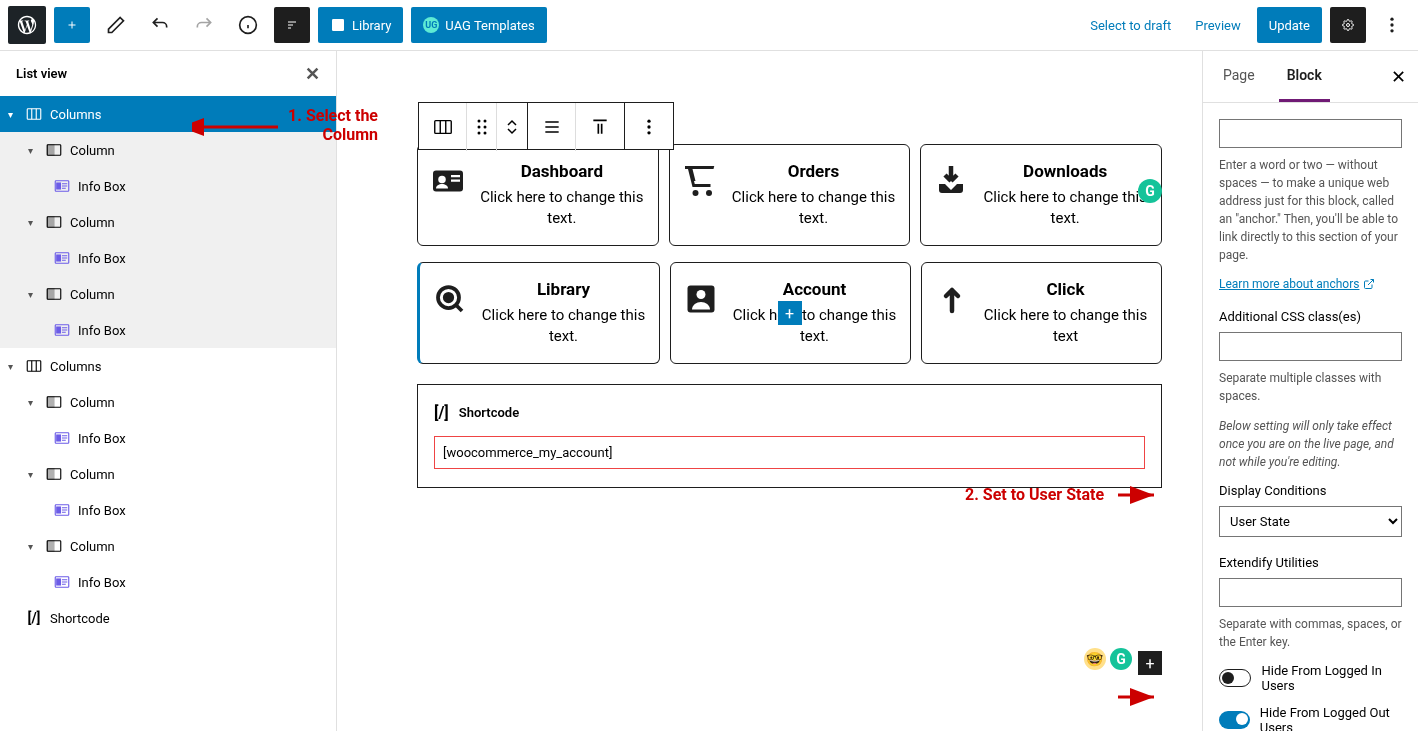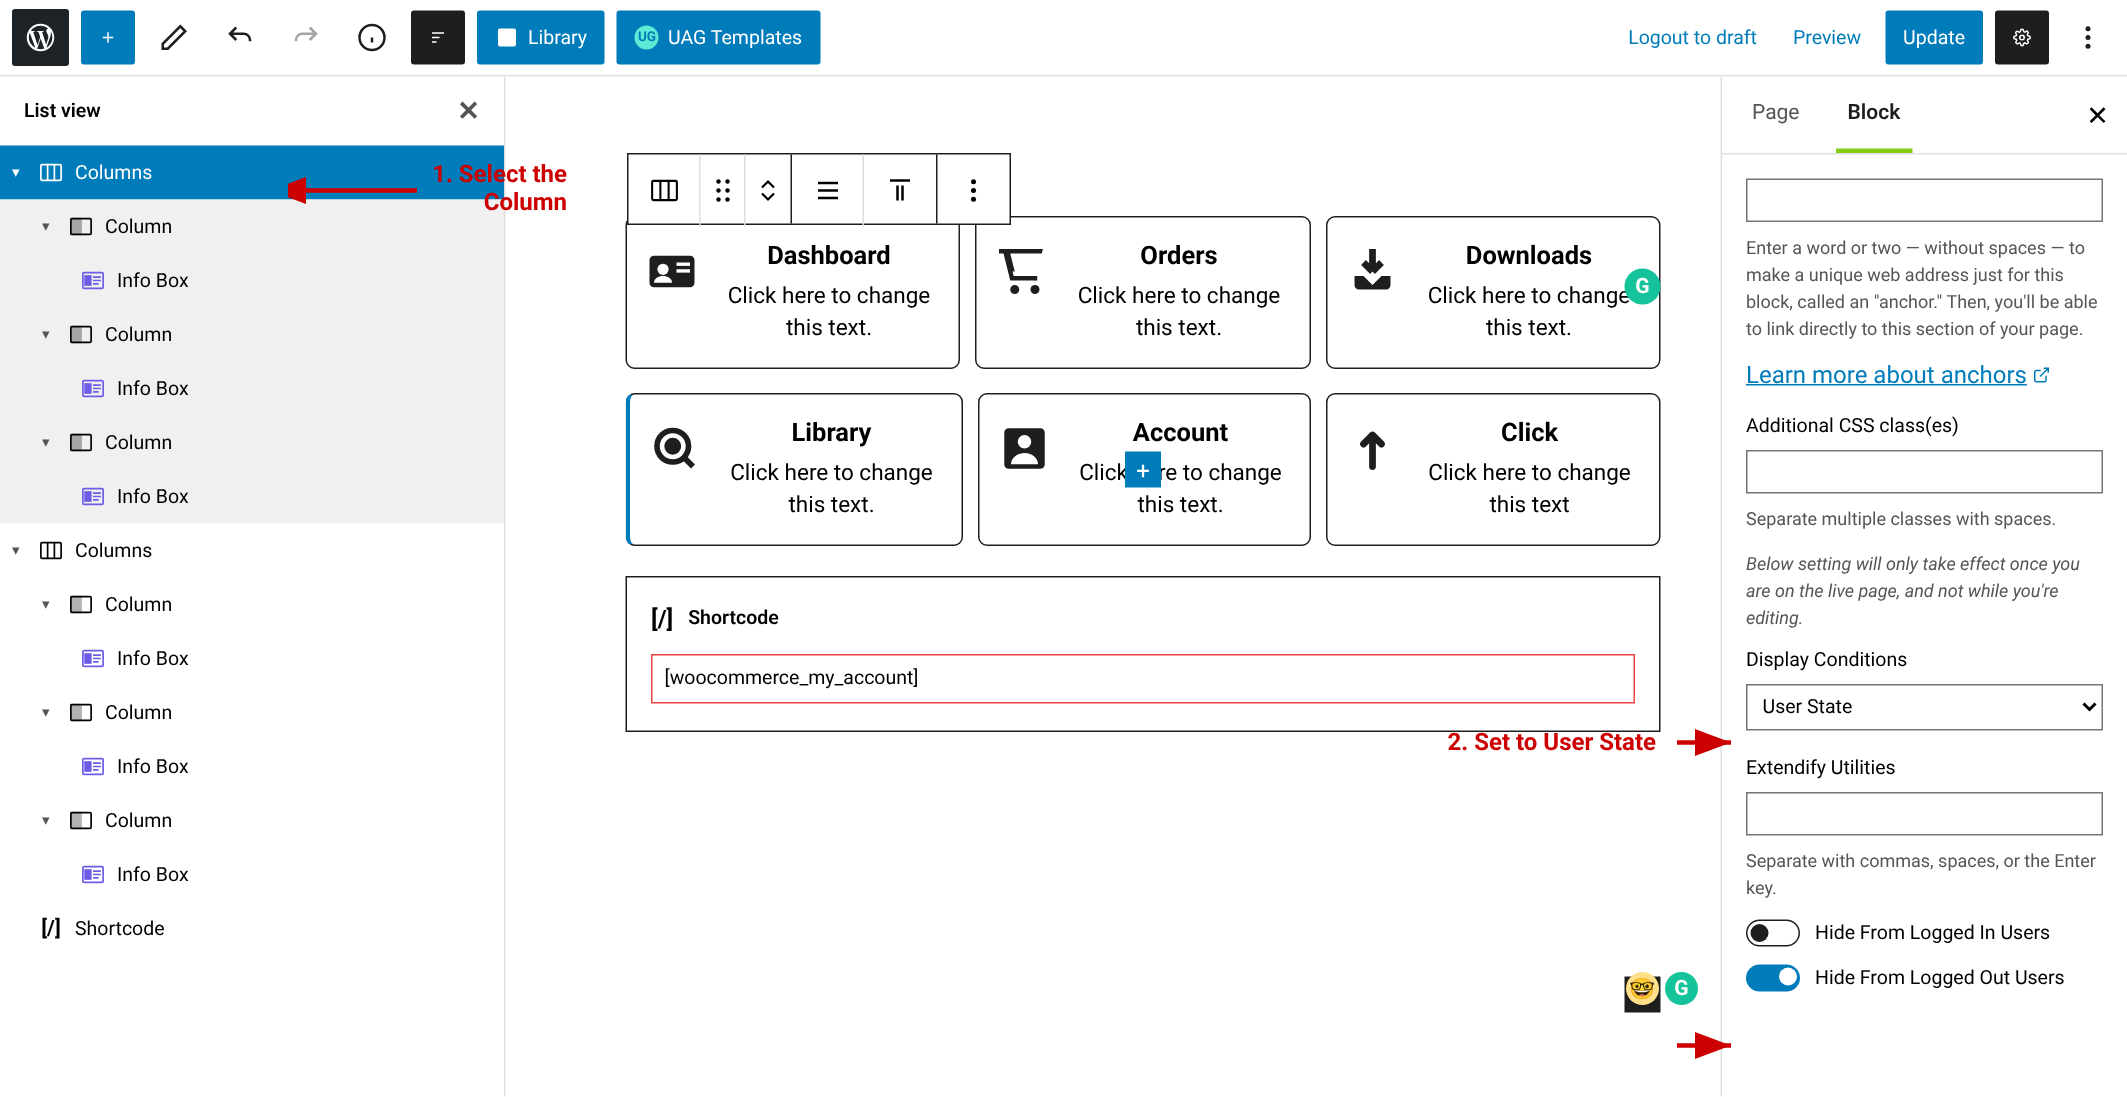--- a/index.html
+++ b/index.html
@@ -40,30 +40,30 @@
 .card-text { font-size: 15px; line-height: 1.4; }
 .row2 { position: relative; }
 .insert-btn { position: absolute; left: 50%; top: 50%; transform: translate(-50%, -50%); width: 24px; height: 24px; background: #007cba; color: #fff; display: flex; align-items: center; justify-content: center; font-size: 16px; z-index: 2; }
 .row2 .card:nth-child(2) { border-left: 3px solid #007cba; }
 .shortcode-block { border: 1px solid #1e1e1e; padding: 18px 16px; margin-top: 20px; }
 .sc-header { display: flex; align-items: center; gap: 10px; margin-bottom: 14px; }
 .sc-icon { font-weight: 700; font-size: 16px; }
 .sc-title { font-size: 13px; font-weight: 600; }
 .sc-input { width: 100%; border: 1px solid #ef4444; padding: 8px; font-size: 13px; font-family: inherit; }
 .plus-black { position: absolute; right: 40px; top: 600px; width: 24px; height: 24px; background: #1e1e1e; color: #fff; display: flex; align-items: center; justify-content: center; }
-.side-right { width: 271px; border-left: 1px solid #e0e0e0; overflow-y: auto; font-size: 13px; }
+.side-right { width: 216px; border-left: 1px solid #e0e0e0; overflow-y: auto; font-size: 13px; }
 .tabs { display: flex; border-bottom: 1px solid #e0e0e0; padding: 0 12px; justify-content: space-between; align-items: center; }
 .tab { padding: 16px 8px; cursor: pointer; font-size: 14px; color: #555; }
-.tab.active { font-weight: 600; color: #1e1e1e; border-bottom: 3px solid #84cc16; }
+.tab.active { font-weight: 600; color: #1e1e1e; border-bottom: 3px solid #701a75; }
 .tab-close { font-size: 18px; cursor: pointer; }
 .panel { padding: 16px; }
 .field-input { width: 100%; border: 1px solid #757575; padding: 6px; font-size: 13px; margin-bottom: 8px; }
 .help-text { font-size: 12px; color: #555; line-height: 1.5; margin-bottom: 12px; }
 .help-italic { font-style: italic; }
-.link { color: #007cba; font-size: 16px; text-decoration: underline; cursor: pointer; display: inline-flex; align-items: center; gap: 4px; }
+.link { color: #007cba; font-size: 12px; text-decoration: underline; cursor: pointer; display: inline-flex; align-items: center; gap: 4px; }
 .field-label { font-size: 13px; margin-bottom: 8px; display: block; }
 .select { width: 100%; border: 1px solid #757575; padding: 6px; font-size: 13px; background: #fff; }
 .toggle-row { display: flex; align-items: center; gap: 10px; margin: 12px 0; }
 .toggle { width: 36px; height: 18px; border-radius: 9px; position: relative; cursor: pointer; }
 .toggle.off { background: #fff; border: 1px solid #1e1e1e; }
 .toggle.on { background: #007cba; }
 .toggle-knob { width: 12px; height: 12px; border-radius: 50%; position: absolute; top: 2px; }
 .toggle.off .toggle-knob { left: 2px; background: #1e1e1e; }
 .toggle.on .toggle-knob { right: 2px; background: #fff; }
 .annot { position: absolute; color: #cc0000; font-weight: 700; font-size: 16px; pointer-events: none; z-index: 10; }
@@ -117,21 +117,21 @@
     <svg width="16" height="16" viewBox="0 0 24 24" fill="currentColor">
         <rect x="3" y="3" width="18" height="18" rx="2"></rect>
       </svg>
     <span>Library</span>
   </button>
   <button class="btn btn-lib">
     <span style="width:16px;height:16px;border-radius:50%;background:#5eead4;color:#007cba;font-size:9px;font-weight:bold;display:flex;align-items:center;justify-content:center">UG</span>
     <span>UAG Templates</span>
   </button>
   <div class="spacer"></div>
-  <span class="top-link">Logout to draft</span>
+  <span class="top-link">Select to draft</span>
   <span class="top-link">Preview</span>
   <button class="btn btn-primary">Update</button>
   <button class="btn btn-dark">
       <svg width="20" height="20" viewBox="0 0 24 24" fill="none" stroke="currentColor" stroke-width="2">
         <circle cx="12" cy="12" r="3"></circle>
         <path d="M19.4 15a1.65 1.65 0 00.33 1.82l.06.06a2 2 0 01-2.83 2.83l-.06-.06a1.65 1.65 0 00-1.82-.33 1.65 1.65 0 00-1 1.51V21a2 2 0 01-4 0v-.09a1.65 1.65 0 00-1-1.51 1.65 1.65 0 00-1.82.33l-.06.06a2 2 0 01-2.83-2.83l.06-.06a1.65 1.65 0 00.33-1.82 1.65 1.65 0 00-1.51-1H3a2 2 0 010-4h.09a1.65 1.65 0 001.51-1 1.65 1.65 0 00-.33-1.82l-.06-.06a2 2 0 012.83-2.83l.06.06a1.65 1.65 0 001.82.33H9a1.65 1.65 0 001-1.51V3a2 2 0 014 0v.09a1.65 1.65 0 001 1.51 1.65 1.65 0 001.82-.33l.06-.06a2 2 0 012.83 2.83l-.06.06a1.65 1.65 0 00-.33 1.82V9a1.65 1.65 0 001.51 1H21a2 2 0 010 4h-.09a1.65 1.65 0 00-1.51 1z"></path>
       </svg>
     </button>
   <button class="btn btn-icon">
       <svg width="20" height="20" viewBox="0 0 24 24" fill="currentColor">

